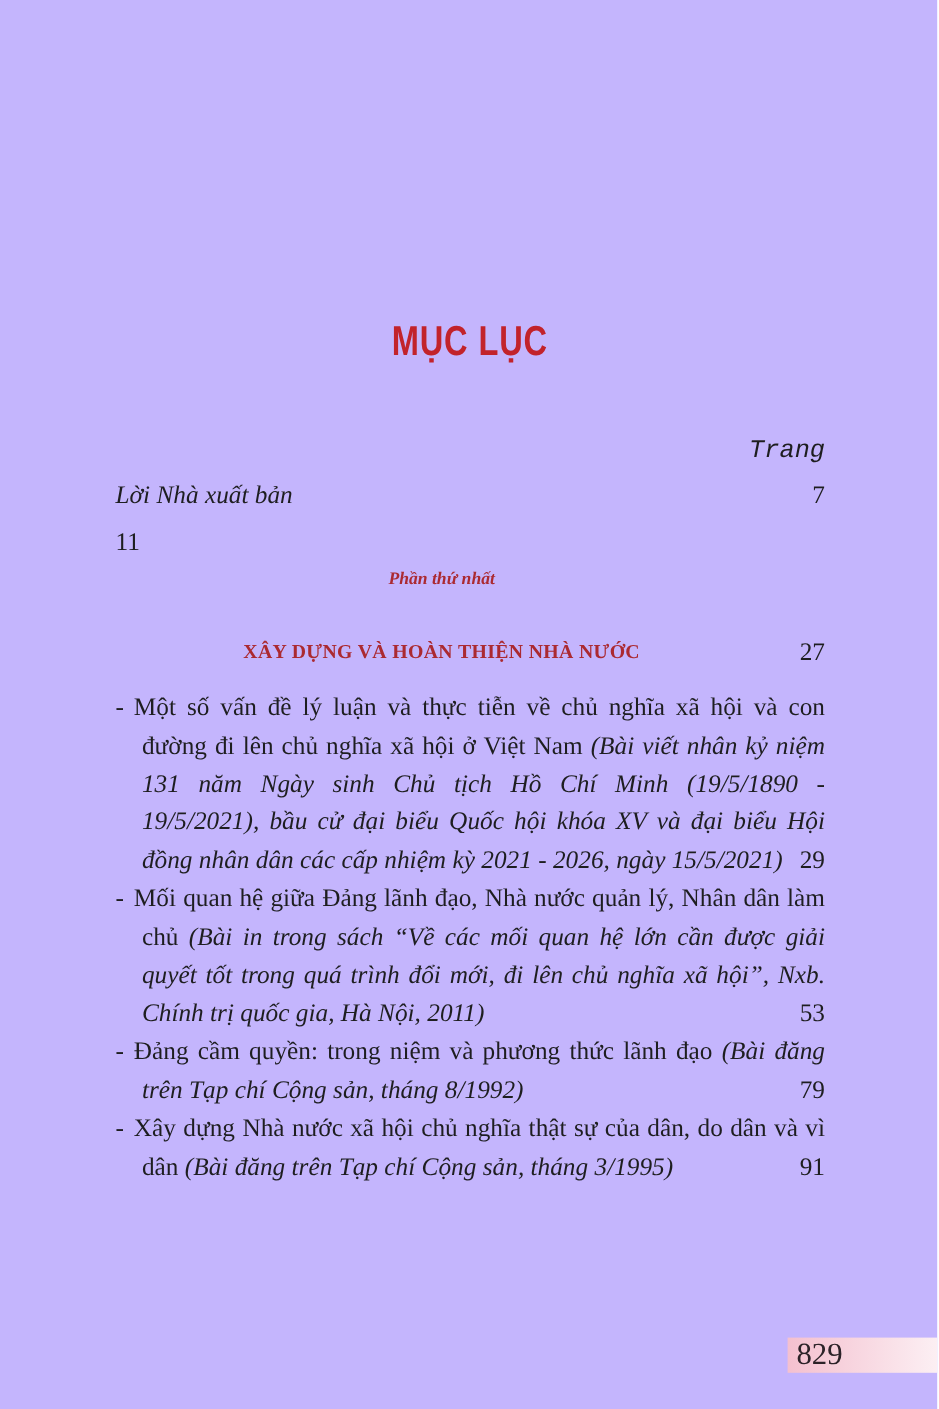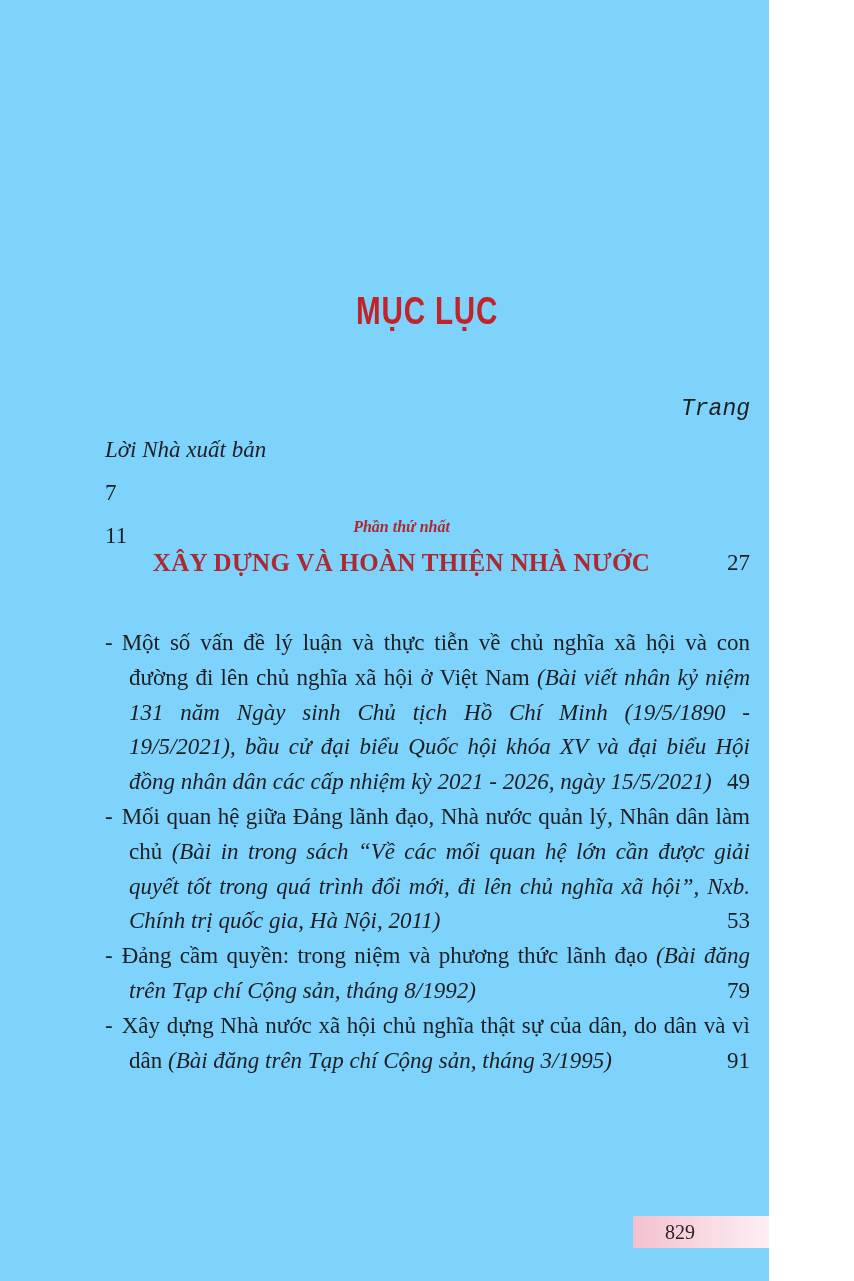--- a/index.html
+++ b/index.html
@@ -1,21 +1,21 @@
 <!DOCTYPE html>
 <html lang="vi" style="--accent-red: #c2232b; --heading-red: #ab2a31; --folio-pink-left: #f4c0cf; --folio-pink-right: #fceff3;"><head>
 <meta charset="utf-8">
 <style>
   html, body { margin: 0; padding: 0; background: #ffffff; }
 
   .page {
     position: relative;
-    width: 769px;
+    width: 852px;
     height: 1281px;
-    background: #7dd3fc;
+    background: #c4b5fd;
     overflow: hidden;
     font-family: "Liberation Serif", "DejaVu Serif", serif;
     color: #1e1e20;
   }
 
   
   .title-wrap {
     position: absolute;
     top: 290px;
     left: 0;
@@ -53,21 +53,20 @@
     top: 428px;
     left: 105px;
     width: 645px;
   }
   .front-row {
     display: flex;
     justify-content: space-between;
     align-items: baseline;
     font-size: 23px;
     line-height: 43px;
-    flex-direction: column;
   }
   .front-title { font-style: italic; }
   .front-page  { font-style: normal; }
 
   
   .section {
     position: relative;
     position: absolute;
     top: 509px;
     left: 105px;
@@ -79,23 +78,24 @@
     padding-right: 52px;
     font-weight: 700;
     font-style: italic;
     font-size: 16px;
     line-height: 35px;
   }
   .section-title-line {
     text-align: center;
     padding-right: 52px;
     font-weight: 700;
-    font-size: 25px;
+    font-size: 18px;
     line-height: 37px;
     letter-spacing: 0.3px;
+    margin-top: 30px;
   }
   .section .pagenum {
     position: absolute;
     right: 0;
     bottom: 5px;
     color: #1e1e20;
     font-weight: 400;
     font-size: 23px;
   }
 
@@ -131,22 +131,22 @@
     top: 1216px;
     right: 0;
     width: 136px;
     height: 32px;
     background: linear-gradient(to right,
       var(--folio-pink-left, #f4c0cf),
       var(--folio-pink-right, #fceff3));
   }
   .folio-num {
     display: block;
-    padding-left: 32px;
-    font-size: 20px;
+    padding-left: 8px;
+    font-size: 28px;
     line-height: 32px;
     color: #2c2228;
   }
 </style>
 </head>
 <body>
 
 <div class="page">
 
   <div class="title-wrap">
@@ -167,21 +167,21 @@
 
   <div class="section">
     <div class="section-kicker">Phần thứ nhất</div>
     <div class="section-title-line">XÂY DỰNG VÀ HOÀN THIỆN NHÀ NƯỚC</div>
     <span class="pagenum">27</span>
   </div>
 
   <div class="entries">
     <div class="entry">
       <span class="entry-dash">-</span><span><span>Một số vấn đề lý luận và thực tiễn về chủ nghĩa xã hội và con đường đi lên chủ nghĩa xã hội ở Việt Nam </span><span class="it">(Bài viết nhân kỷ niệm 131 năm Ngày sinh Chủ tịch Hồ Chí Minh (19/5/1890 - 19/5/2021), bầu cử đại biểu Quốc hội khóa XV và đại biểu Hội đồng nhân dân các cấp nhiệm kỳ 2021 - 2026, ngày 15/5/2021)</span></span>
-      <span class="pagenum">49</span>
+      <span class="pagenum">29</span>
     </div>
     <div class="entry">
       <span class="entry-dash">-</span><span><span>Mối quan hệ giữa Đảng lãnh đạo, Nhà nước quản lý, Nhân dân làm chủ </span><span class="it">(Bài in trong sách “Về các mối quan hệ lớn cần được giải quyết tốt trong quá trình đổi mới, đi lên chủ nghĩa xã hội”, Nxb. Chính trị quốc gia, Hà Nội, 2011)</span></span>
       <span class="pagenum">53</span>
     </div>
     <div class="entry">
       <span class="entry-dash">-</span><span><span>Đảng cầm quyền: trong niệm và phương thức lãnh đạo </span><span class="it">(Bài đăng trên Tạp chí Cộng sản, tháng 8/1992)</span></span>
       <span class="pagenum">79</span>
     </div>
     <div class="entry">

